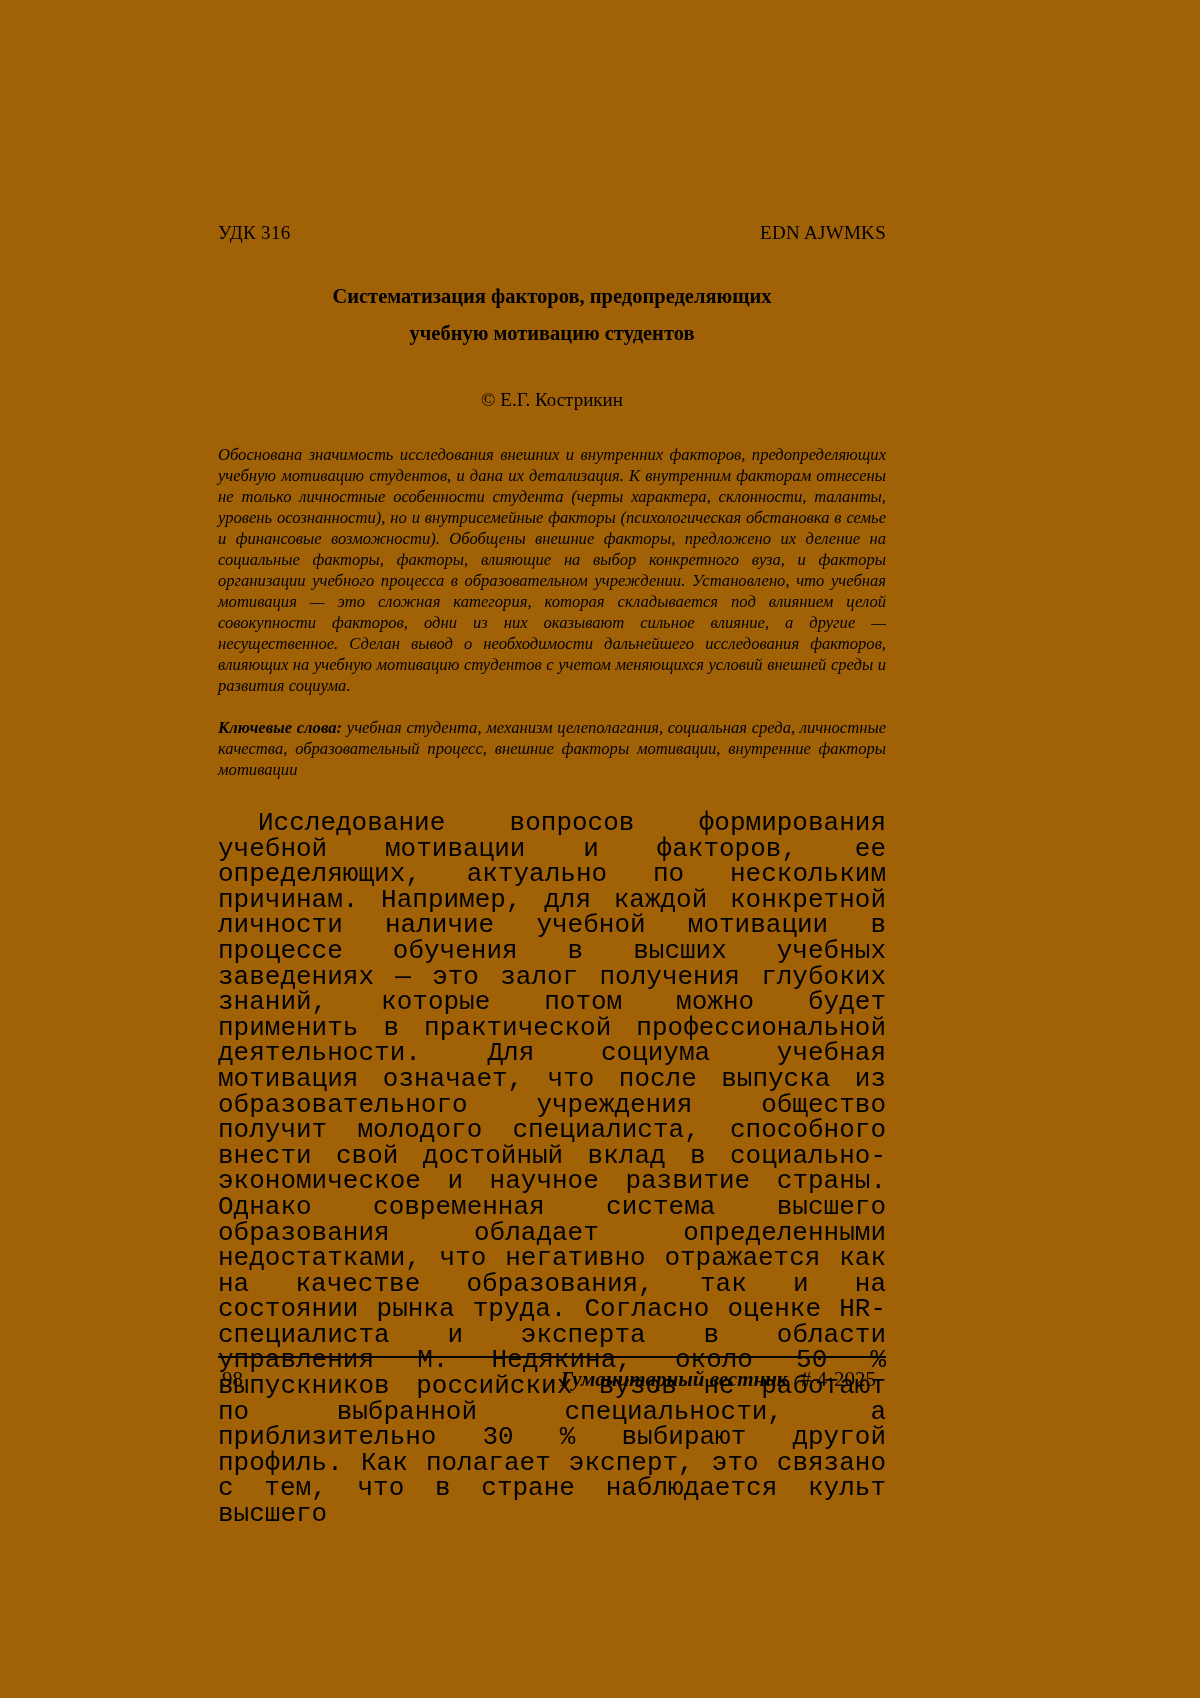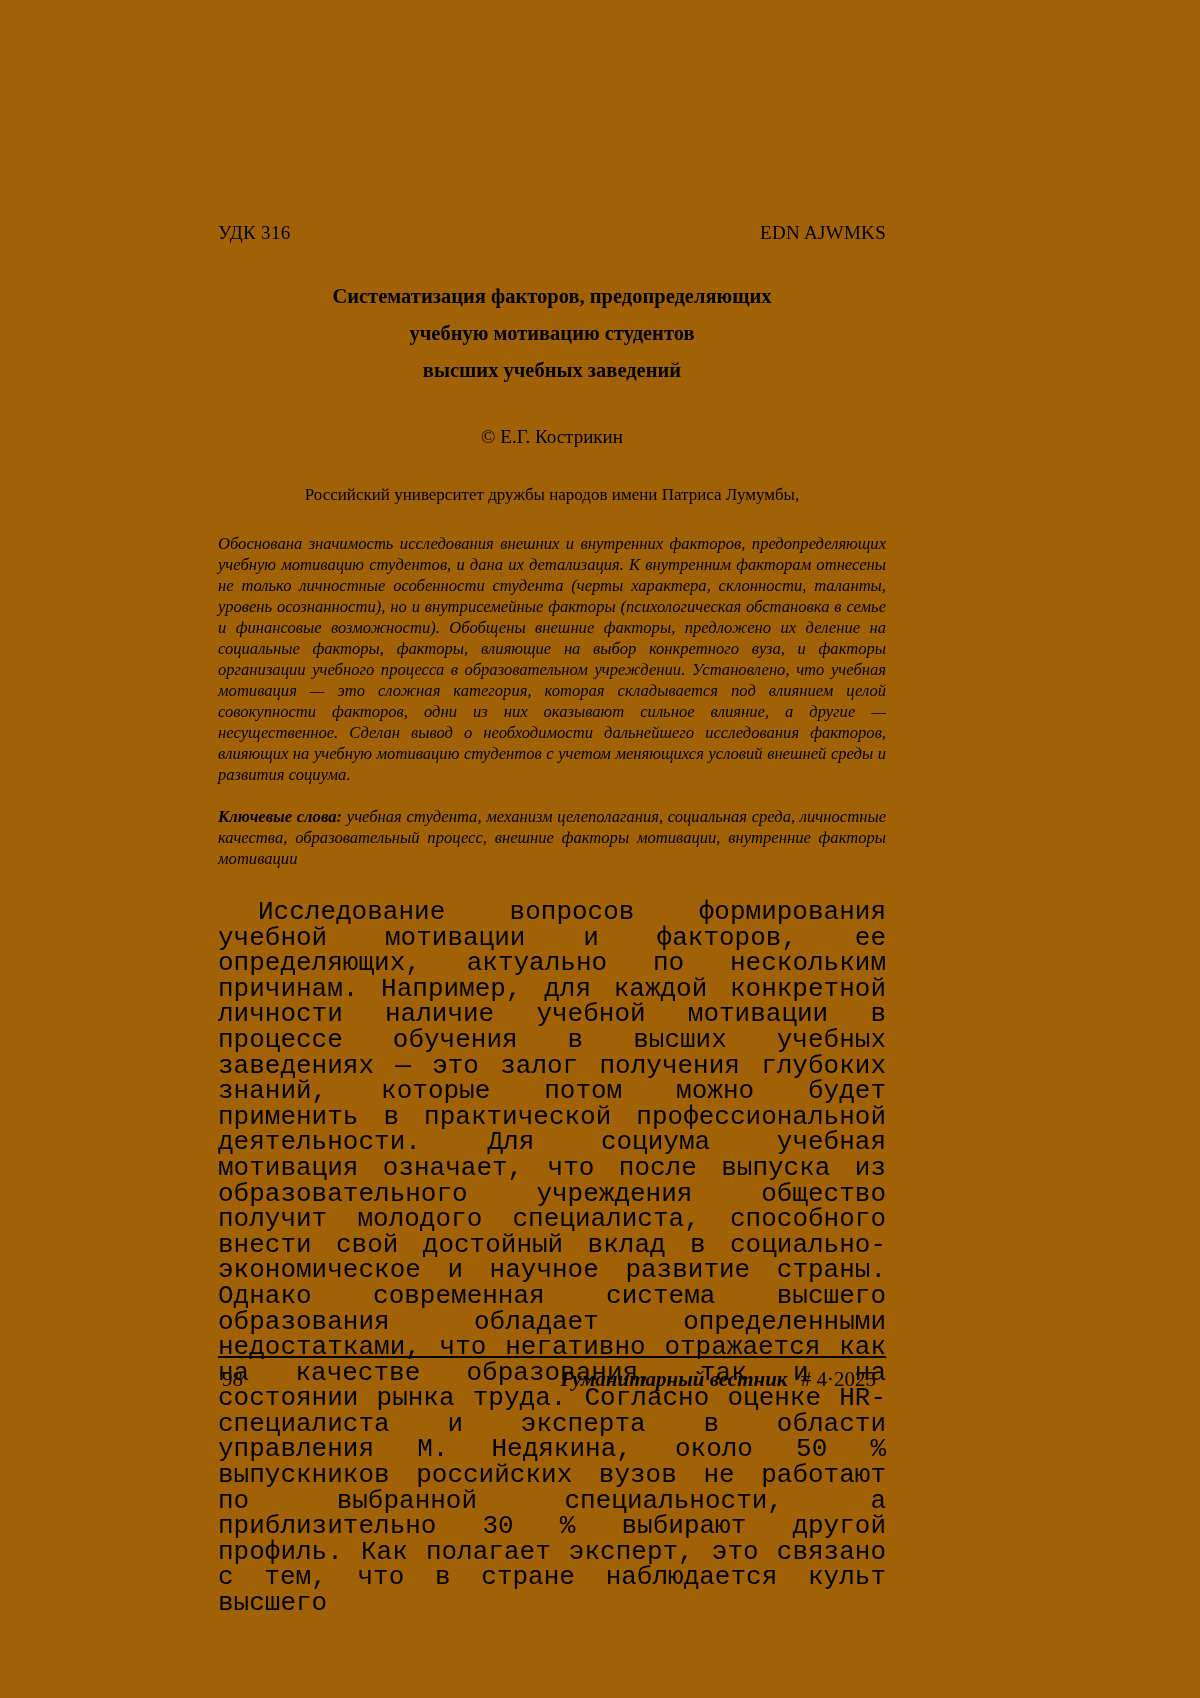--- a/index.html
+++ b/index.html
@@ -88,27 +88,25 @@
   <div class="content">
 
     <div class="doc-header">
       <span>УДК 316</span>
       <span>EDN AJWMKS</span>
     </div>
 
     <div class="title">
       <div>Систематизация факторов, предопределяющих</div>
       <div>учебную мотивацию студентов</div>
-      <div>высших учебных заведений</div>
     </div>
 
     <div class="author">© Е.Г. Кострикин</div>
 
     <div class="affiliation">
-      <div>Российский университет дружбы народов имени Патриса Лумумбы,</div>
     </div>
 
     <div class="abstract">Обоснована значимость исследования внешних и внутренних факторов, предопределяющих учебную мотивацию студентов, и дана их детализация. К внутренним факторам отнесены не только личностные особенности студента (черты характера, склонности, таланты, уровень осознанности), но и внутрисемейные факторы (психологическая обстановка в семье и финансовые возможности). Обобщены внешние факторы, предложено их деление на социальные факторы, факторы, влияющие на выбор конкретного вуза, и факторы организации учебного процесса в образовательном учреждении. Установлено, что учебная мотивация — это сложная категория, которая складывается под влиянием целой совокупности факторов, одни из них оказывают сильное влияние, а другие — несущественное. Сделан вывод о необходимости дальнейшего исследования факторов, влияющих на учебную мотивацию студентов с учетом меняющихся условий внешней среды и развития социума.</div>
 
     <div class="keywords">
       <span class="kw-label">Ключевые слова:</span>
       <span>учебная студента, механизм целеполагания, социальная среда, личностные качества, образовательный процесс, внешние факторы мотивации, внутренние факторы мотивации</span>
     </div>
 
     <div class="body-text">

